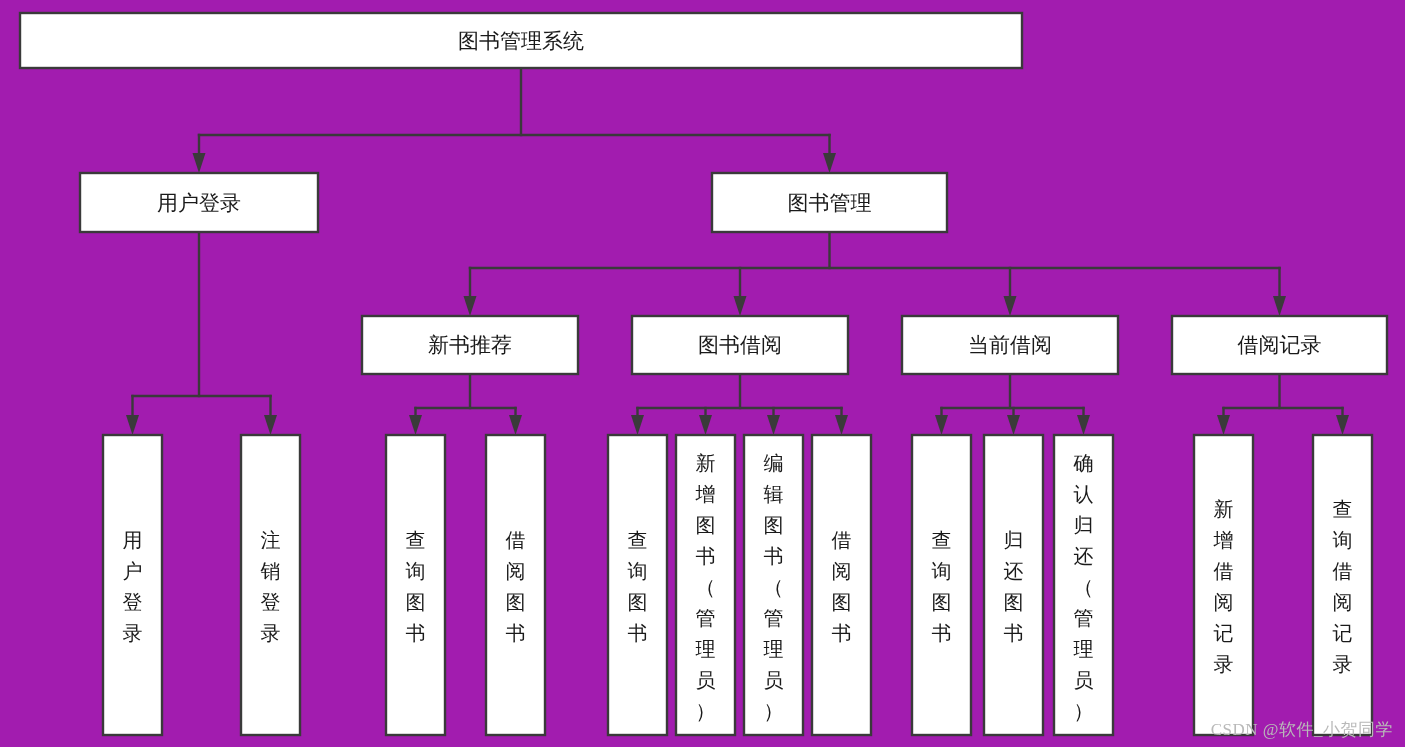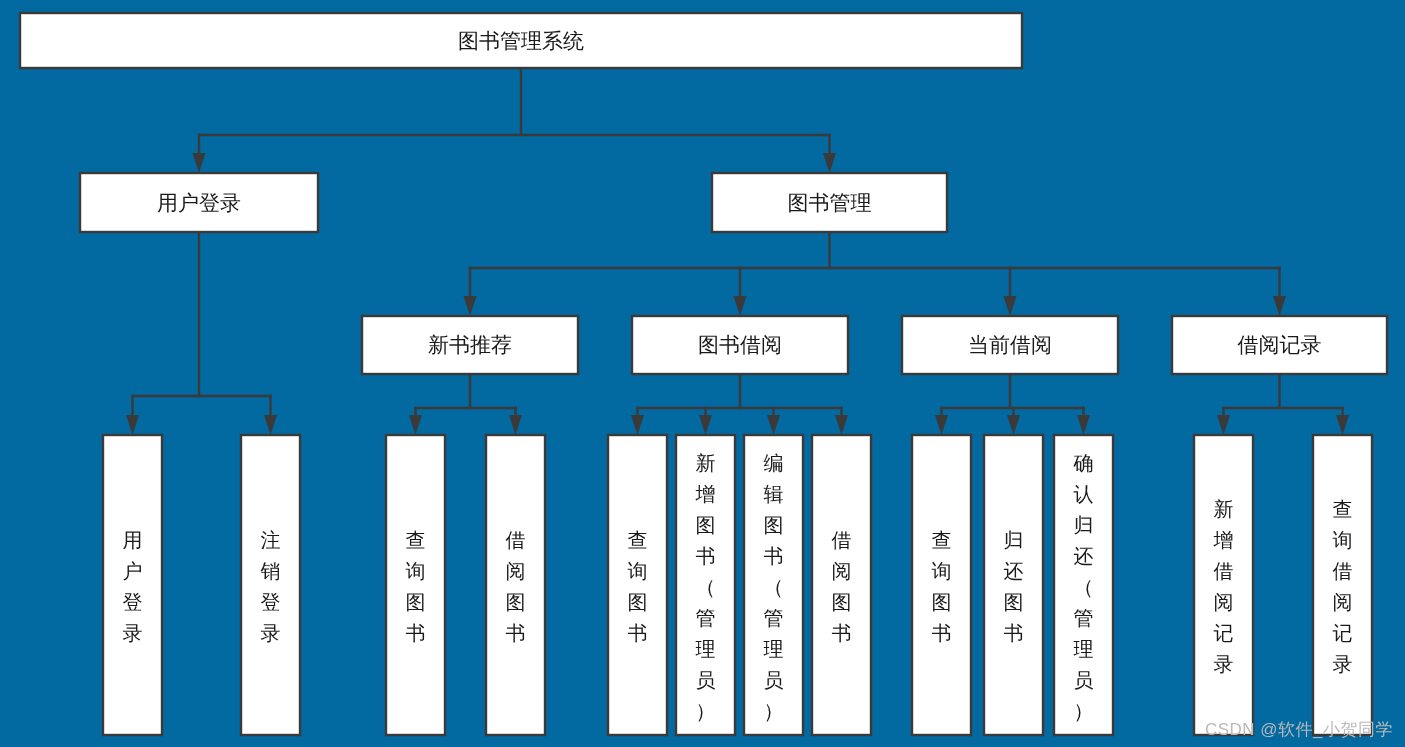--- a/index.html
+++ b/index.html
@@ -11,21 +11,21 @@
   body {
     width: 1405px;
     height: 747px;
     font-family: "DejaVu Sans", "Liberation Sans", sans-serif;
     overflow: hidden;
   }
   #diagram-root {
     position: relative;
     width: 1405px;
     height: 747px;
-    background: #0369a1;
+    background: #a21caf;
   }
   svg.diagram-canvas {
     position: absolute;
     top: 0;
     left: 0;
     width: 1405px;
     height: 747px;
     display: block;
   }
   .node-box {
@@ -53,21 +53,21 @@
   .node-label-vertical {
     fill: #1a1a1a;
     font-family: "DejaVu Sans", "Liberation Sans", sans-serif;
     font-size: 20px;
     text-anchor: middle;
   }
   .watermark-text {
     position: absolute;
     right: 12px;
     bottom: 6px;
-    font-family: Liberation Sans, sans-serif;
+    font-family: Liberation Serif, serif;
     font-size: 17px;
     color: #b9b9b9;
     white-space: nowrap;
     letter-spacing: 0.5px;
     user-select: none;
   }
 </style>
 </head>
 <body>
 

